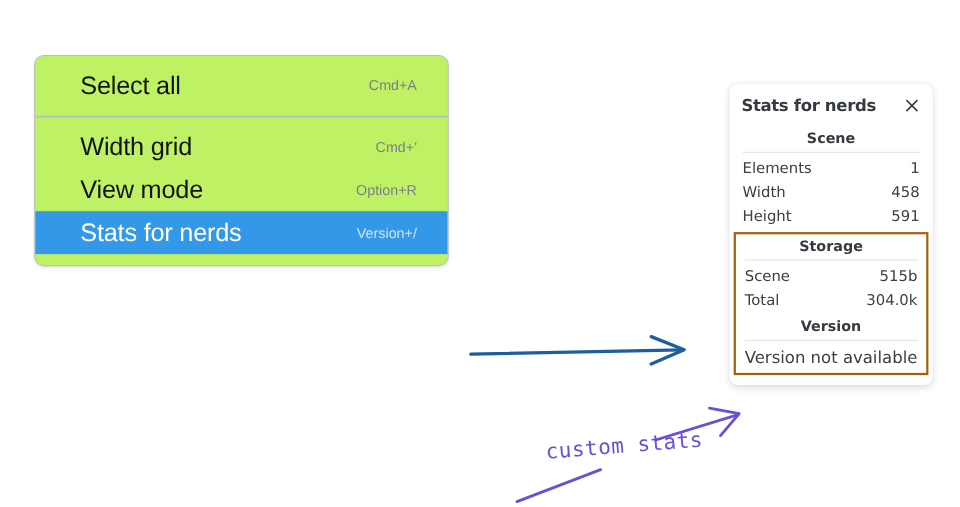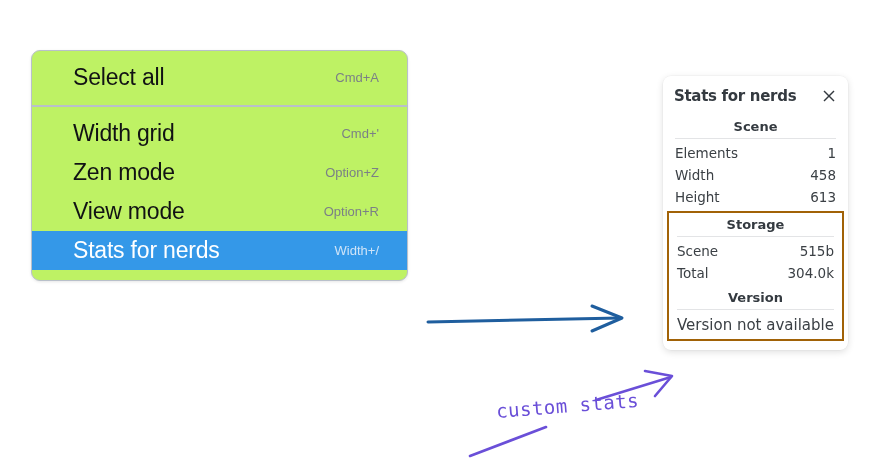--- a/index.html
+++ b/index.html
@@ -177,30 +177,26 @@
         <span class="shortcut">Cmd+A</span>
       </div>
     </div>
 
     <div class="menu-group group-bottom">
       <div class="menu-item" style="margin-top:7px;">
         <span class="label">Width grid</span>
         <span class="shortcut">Cmd+'</span>
       </div>
       <div class="menu-item">
-        <span class="label">Zen mode</span>
-        <span class="shortcut">Option+Z</span>
-      </div>
-      <div class="menu-item">
         <span class="label">View mode</span>
         <span class="shortcut">Option+R</span>
       </div>
       <div class="menu-item selected">
         <span class="label">Stats for nerds</span>
-        <span class="shortcut">Width+/</span>
+        <span class="shortcut">Version+/</span>
       </div>
     </div>
 
   </div>
 
   <div class="stats-panel">
 
     <div class="stats-header">
       <span class="stats-title">Stats for nerds</span>
       <svg class="close-icon" viewBox="0 0 16 16">
@@ -215,21 +211,21 @@
       <div class="stat-row">
         <span class="k">Elements</span>
         <span class="v">1</span>
       </div>
       <div class="stat-row">
         <span class="k">Width</span>
         <span class="v">458</span>
       </div>
       <div class="stat-row">
         <span class="k">Height</span>
-        <span class="v">613</span>
+        <span class="v">591</span>
       </div>
     </div>
 
     <div class="highlight-box">
 
       <div>
         <div class="section-title">Storage</div>
         <div class="section-rule"></div>
         <div class="stat-row">
           <span class="k">Scene</span>

